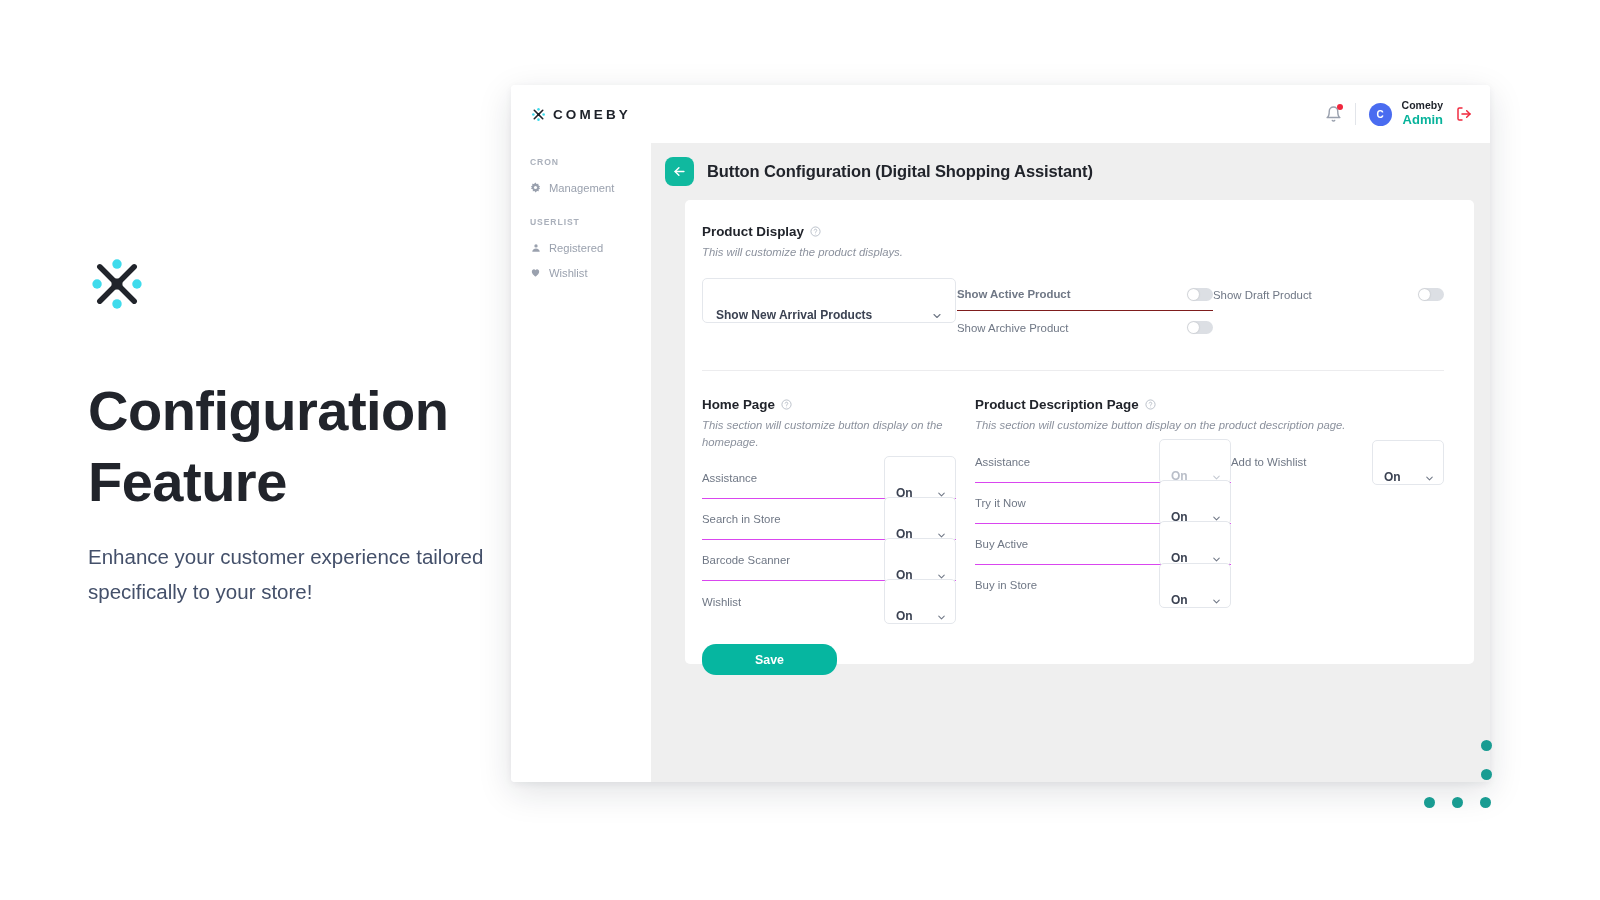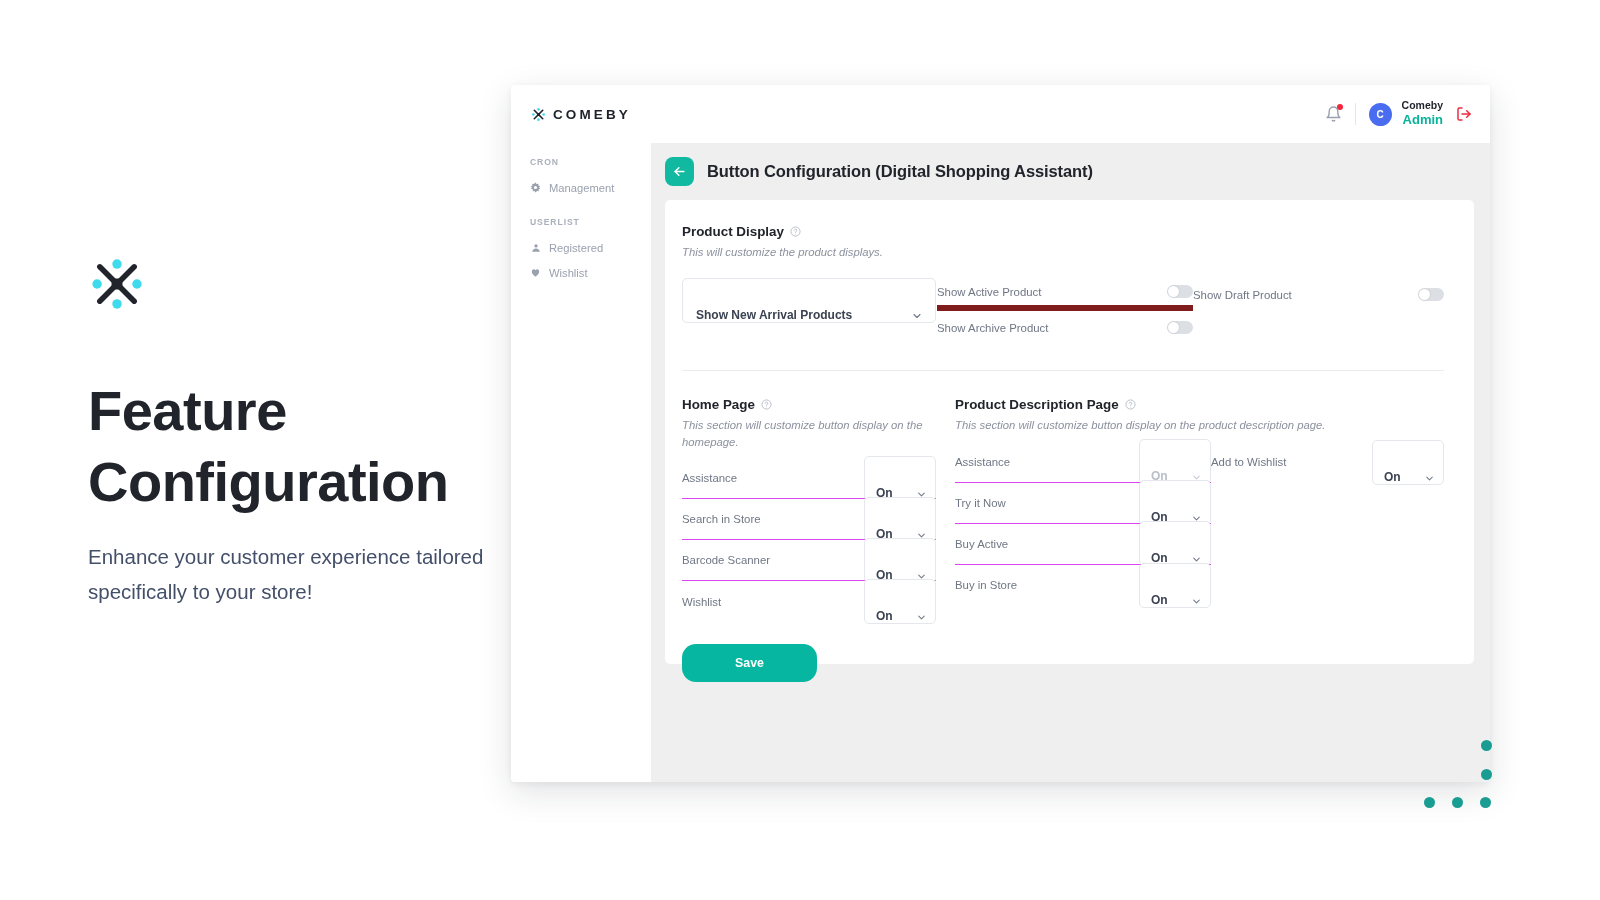--- a/index.html
+++ b/index.html
@@ -106,20 +106,21 @@
     width: 29px; height: 29px; border-radius: 8px; background: #10b99f;
     display: flex; align-items: center; justify-content: center; cursor: pointer;
     border: none;
   }
   .page-title { font-size: 16.5px; font-weight: 700; color: #21242b; letter-spacing: -.1px; }
 
   .card {
     background: #fff; border-radius: 5px;
     padding: 24px 0 26px 0;
     height: 464px;
+    margin-left: 20px;
   }
   .card-inner { padding: 0 30px 0 17px; }
 
   .sec-head { display: flex; align-items: center; gap: 6px; }
   .sec-title { font-size: 13.4px; font-weight: 700; color: #21242b; }
   .q-ico { width: 11px; height: 11px; display:block; }
   .sec-desc {
     font-size: 11.3px; color: #8b919d; font-style: italic;
     margin-top: 5px; line-height: 1.45;
   }
@@ -139,21 +140,21 @@
 
   .pd-right { flex: 1; padding-left: 1px; }
   .tog-grid { display: flex; }
   .tog-col { }
   .tog-col.c1 { width: 256px; flex: 0 0 256px; }
   .tog-col.c2 { flex: 1; }
   .tog-row {
     height: 33px; display: flex; align-items: center;
     justify-content: space-between; font-size: 11.4px; color: #6f7785;
   }
-  .tog-row.bordered { border-bottom: 6px solid #7f1d1d; }
+  .tog-row.bordered { border-bottom: 1px solid #7f1d1d; font-weight: bold; }
   .switch {
     width: 26px; height: 13px; border-radius: 7px; background: #dcdfe4;
     position: relative; flex: 0 0 26px; cursor: pointer;
   }
   .switch .knob {
     position: absolute; left: 1px; top: 1px;
     width: 11px; height: 11px; border-radius: 50%;
     background: #fff; box-shadow: 0 0 2px rgba(0,0,0,.18);
   }
 
@@ -170,21 +171,21 @@
   .opt-row {
     height: 41px; display: flex; align-items: center;
     justify-content: space-between;
     font-size: 11.4px; color: #6f7785;
   }
   .opt-row.bordered { border-bottom: 1px solid #d946ef; }
   .opt-row .opt-label { white-space: nowrap; }
 
   .save-wrap { padding: 0 30px 0 17px; margin-top: 22px; }
   .save-btn {
-    width: 135px; height: 38px; border-radius: 14px;
+    width: 135px; height: 31px; border-radius: 14px;
     background: #06b6a0; color: #fff; border: none;
     font-size: 12.4px; font-weight: 700; cursor: pointer;
     font-family: "Liberation Sans", sans-serif;
   }
 
   
   .dot { position: absolute; border-radius: 50%; background: #199c92; }
 
   .sec-gap { height: 8px; }
 </style>
@@ -203,22 +204,22 @@
           <line x1="51" y1="51" x2="32" y2="32"></line>
         </g>
         <rect x="26" y="26" width="12" height="12" rx="2.5" fill="#21242b"></rect>
         <circle cx="32" cy="10" r="5.2" fill="#3fdbec"></circle>
         <circle cx="32" cy="54" r="5.2" fill="#3fdbec"></circle>
         <circle cx="10" cy="32" r="5.2" fill="#3fdbec"></circle>
         <circle cx="54" cy="32" r="5.2" fill="#3fdbec"></circle>
       </svg>
     </div>
     <div class="promo-title">
+      <div>Configuration</div>
       <div>Feature</div>
-      <div>Configuration</div>
     </div>
     <div class="promo-sub">Enhance your customer experience tailored specifically to your store!</div>
   </div>
 
   <div class="window">
 
     <div class="topbar">
       <div class="brand">
         <span class="brand-mark">
           <svg viewBox="0 0 64 64" aria-hidden="true">

